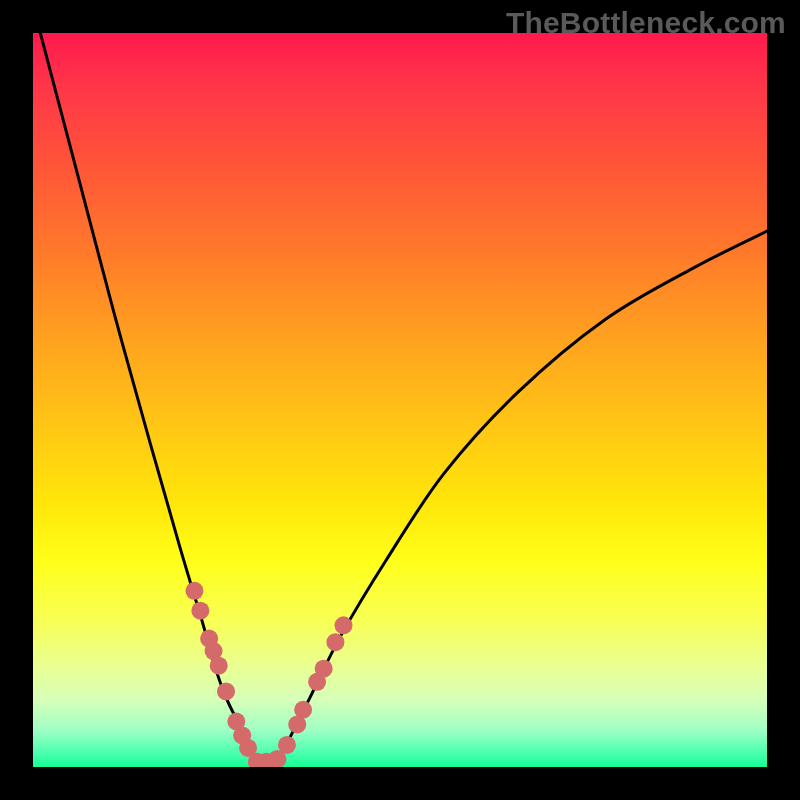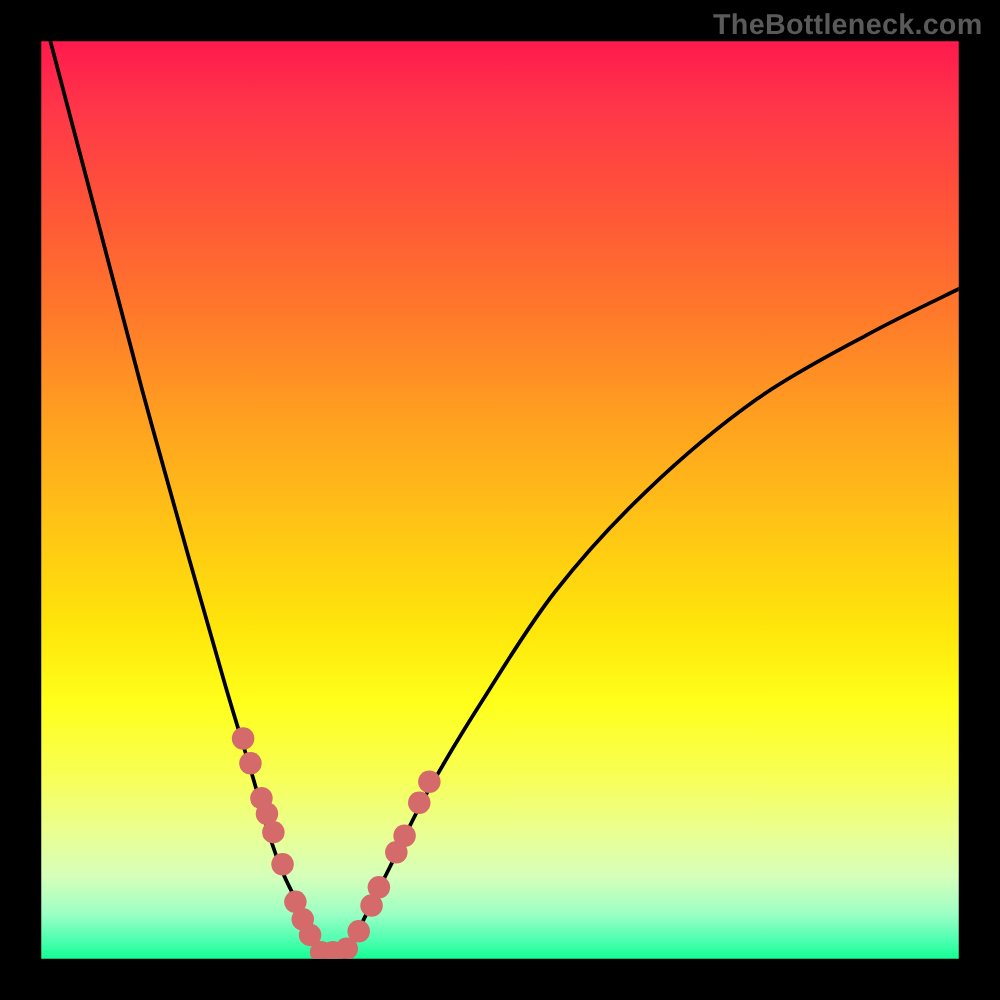--- a/index.html
+++ b/index.html
@@ -37,21 +37,21 @@
       #9effc4 95%,
       #4dffb0 98%,
       #14ff94 100%
     );
   }
   .watermark {
     position: absolute;
     top: 6px;
     right: 14px;
     font-family: Arial, Helvetica, sans-serif;
-    font-size: 23px;
+    font-size: 30px;
     font-weight: 600;
     color: #5a5a5a;
     letter-spacing: 0.2px;
     margin-left: 28px;
   }
   svg.curves {
     position: absolute;
     left: 0;
     top: 0;
   }

